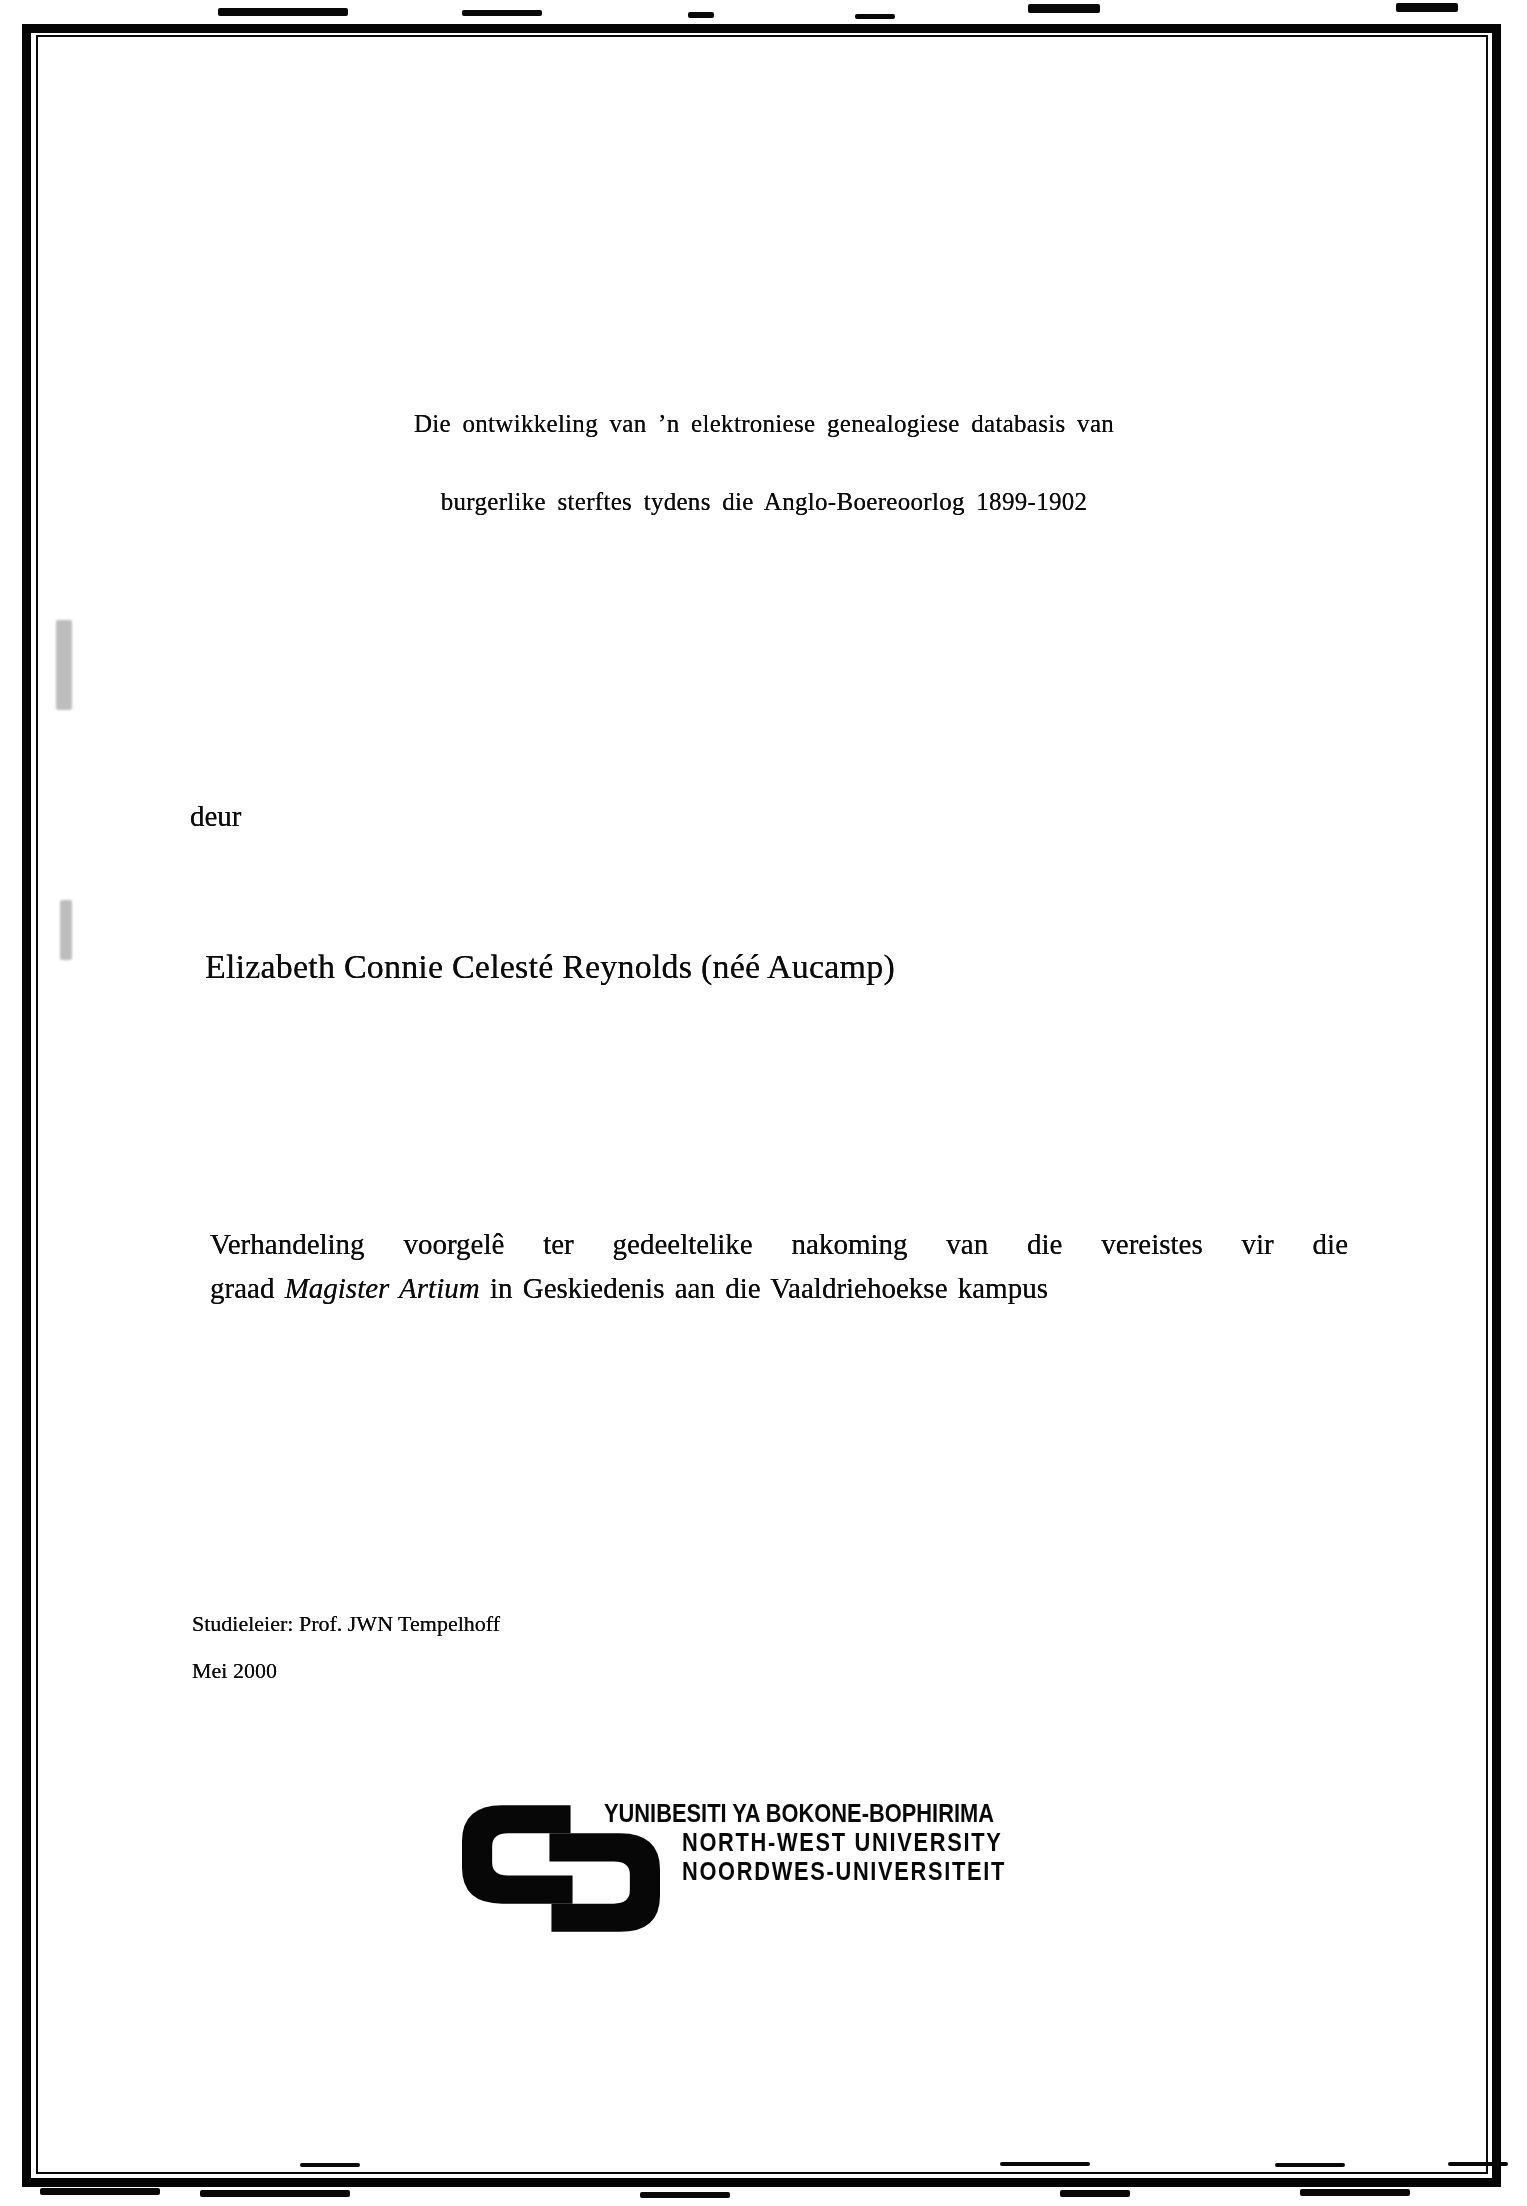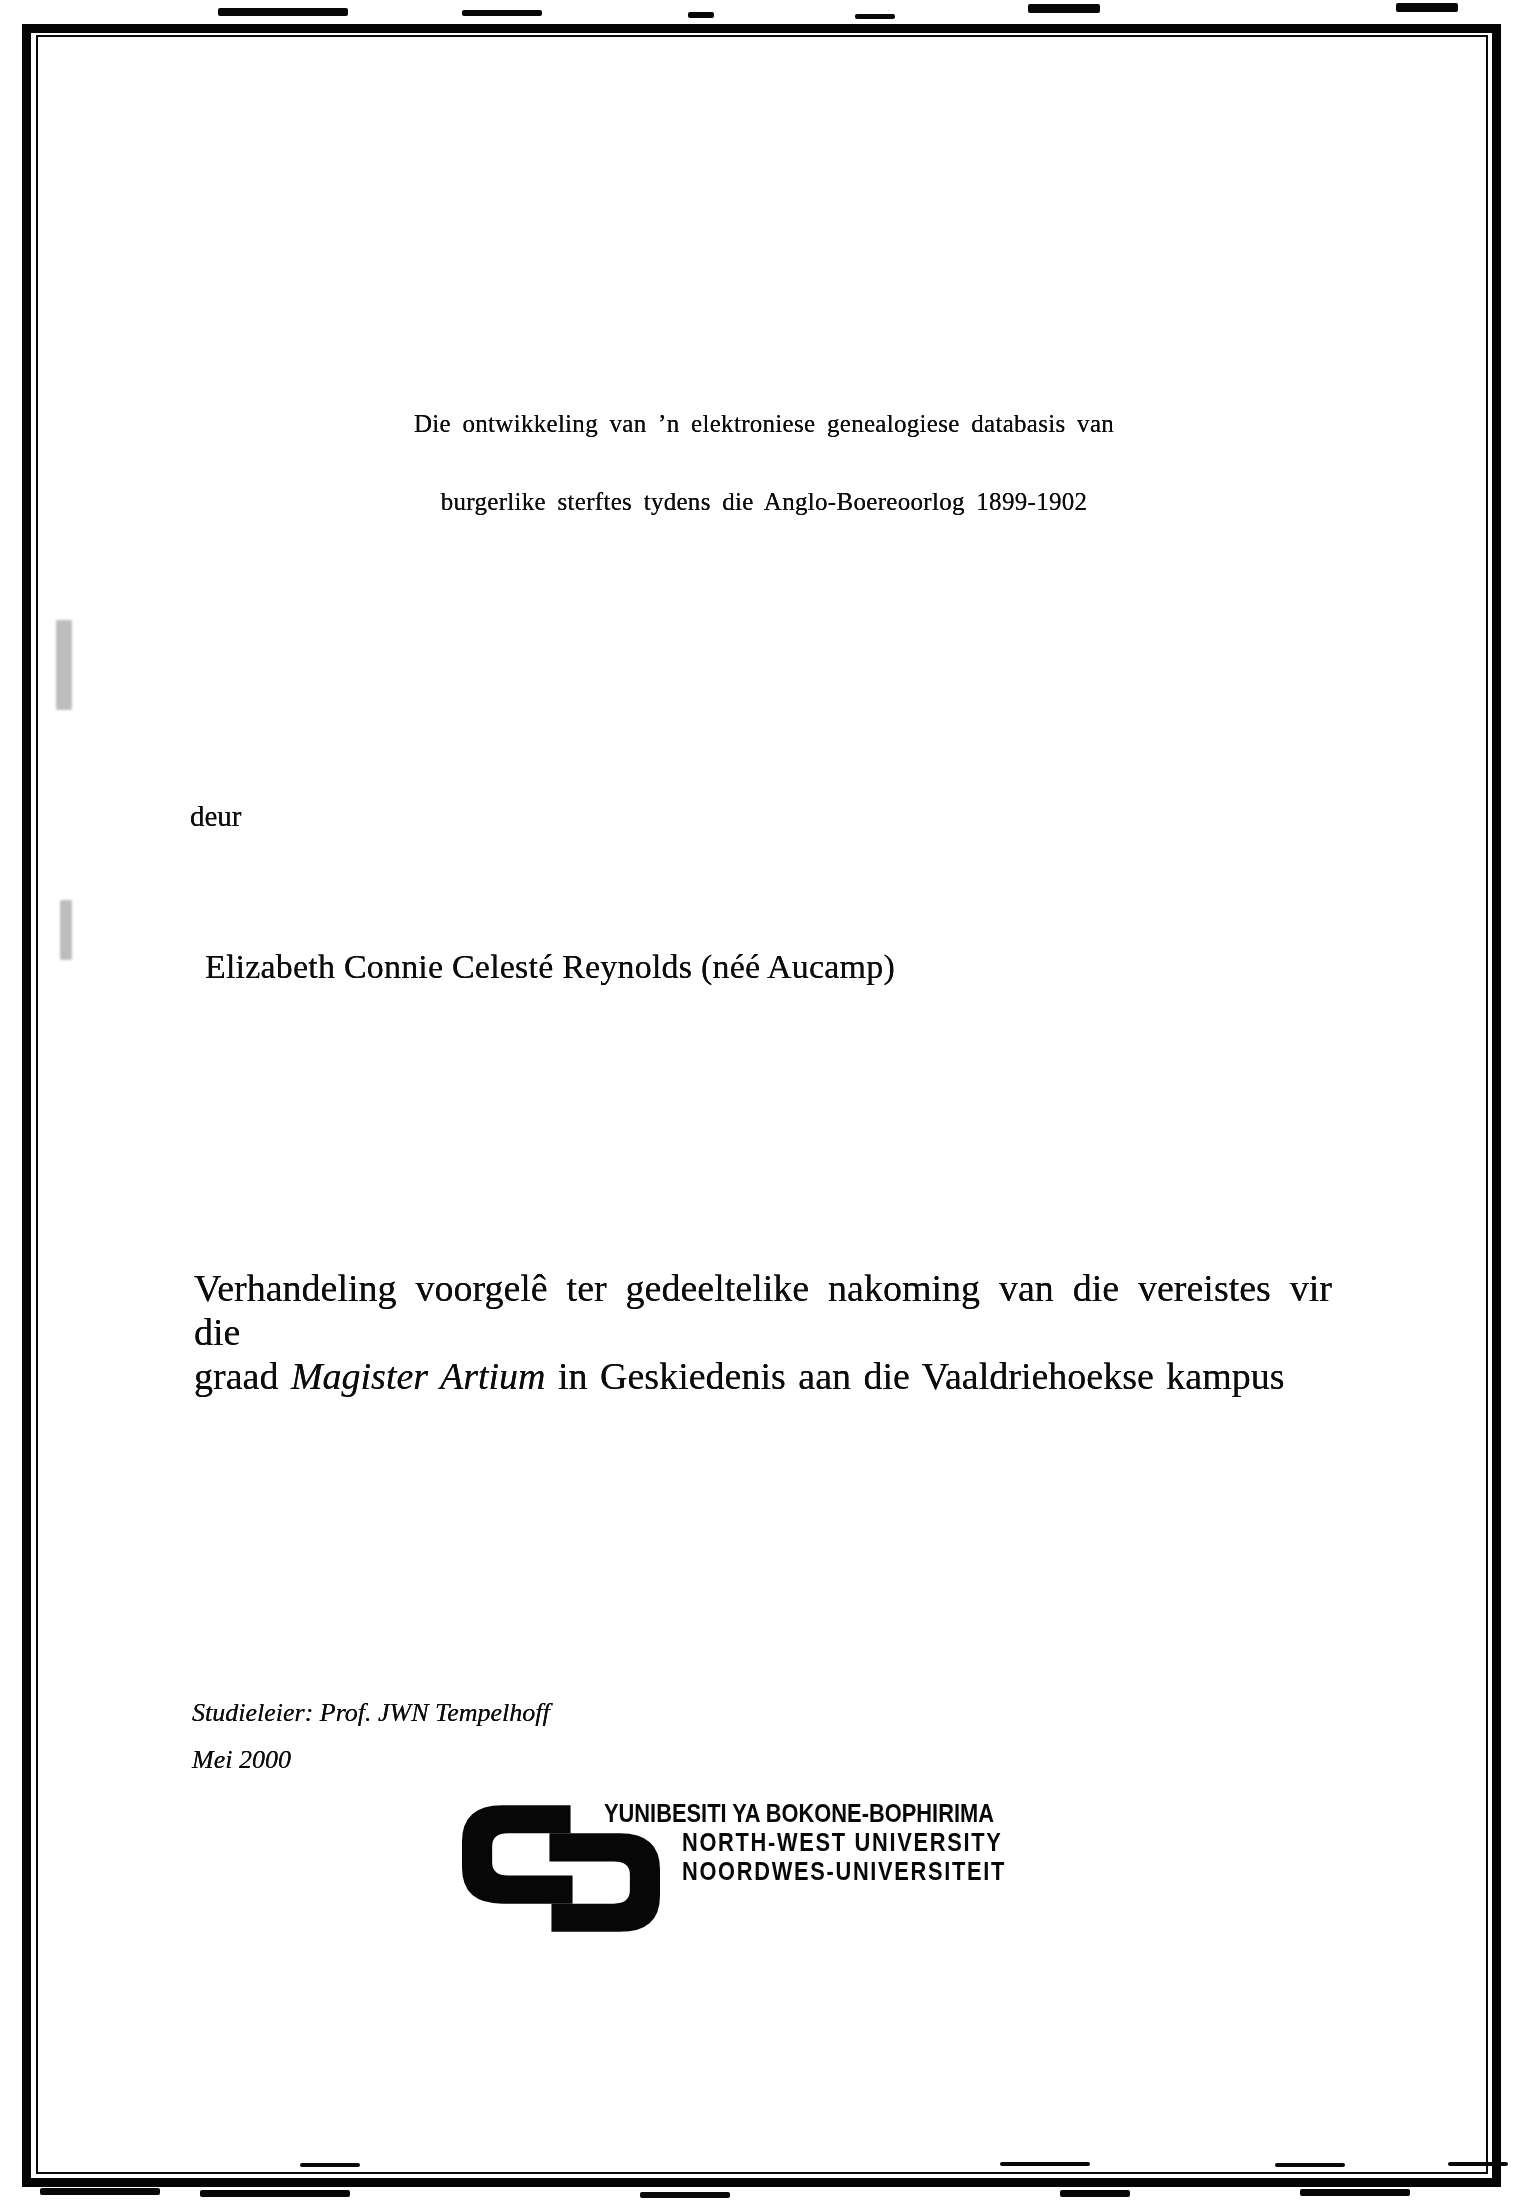--- a/index.html
+++ b/index.html
@@ -60,39 +60,37 @@
   .author-line {
     position: absolute;
     left: 205px; top: 948px;
     width: 1160px;
     font-size: 34px;
     text-align: left;
     letter-spacing: 0.2px;
   }
   .thesis-block {
     position: absolute;
-    left: 194px; top: 1222px;
+    left: 210px; top: 1222px;
     width: 1138px;
-    font-size: 38px;
+    font-size: 29px;
     line-height: 44px;
     word-spacing: 3px;
-    margin-top: 44px;
   }
   .thesis-block .line-justify {
     text-align: justify;
     text-align-last: justify;
   }
   .thesis-block em {
   }
   .supervisor-block {
     position: absolute;
-    left: 192px; top: 1689px;
-    font-size: 26px;
+    left: 192px; top: 1600px;
+    font-size: 22px;
     line-height: 47px;
-    font-style: italic;
   }
   
   .logo-mark {
     position: absolute;
     left: 462px; top: 1805px;
   }
   .logo-text {
     position: absolute;
     left: 604px; top: 1799px;
     font-family: Liberation Sans, sans-serif;

